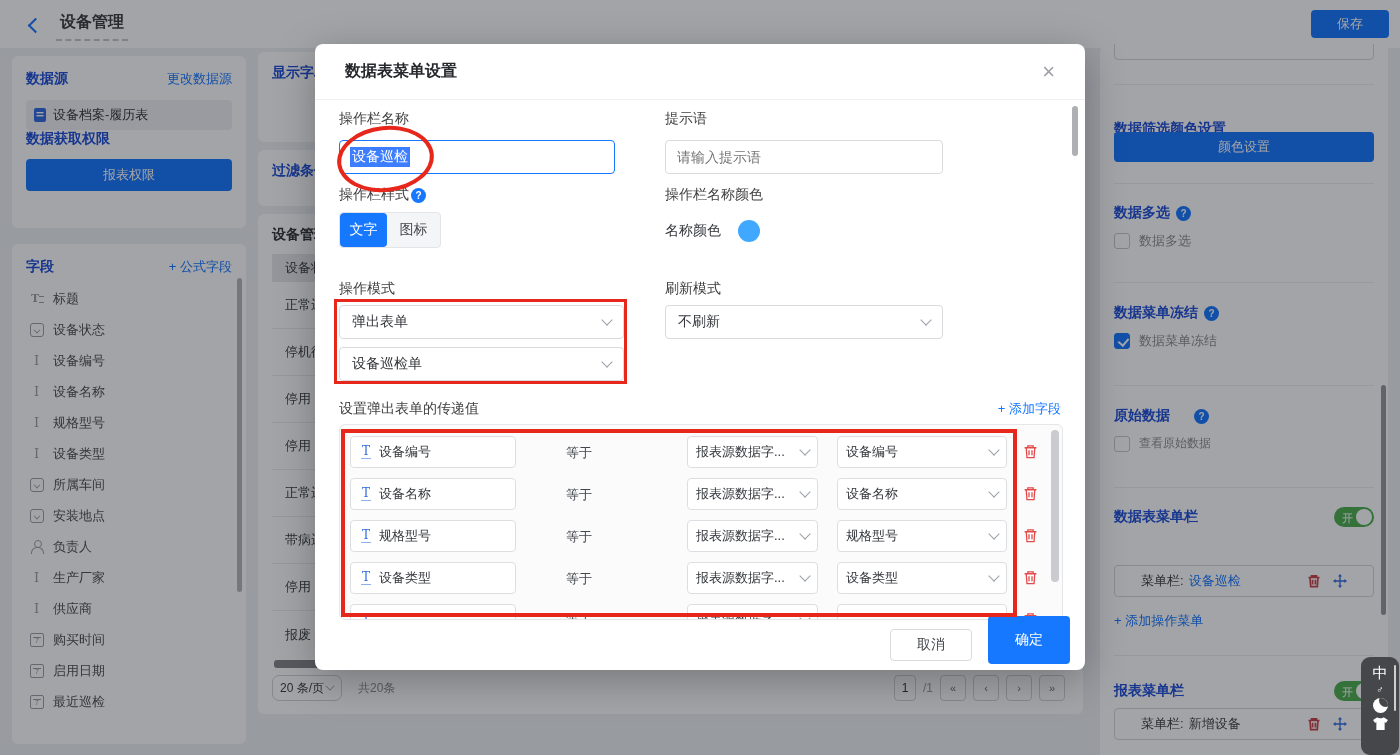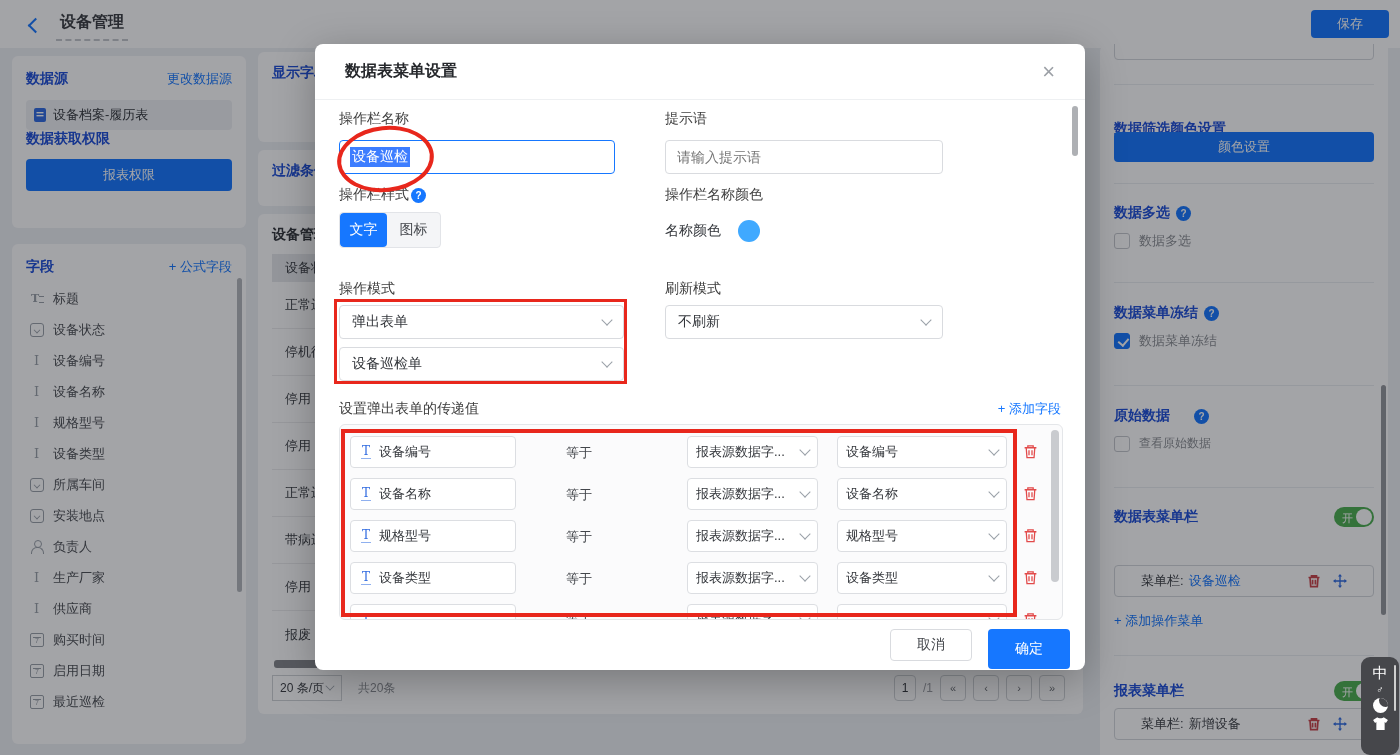--- a/index.html
+++ b/index.html
@@ -192,21 +192,21 @@
     </div>
   <div style="height:47px;border-bottom:1px solid #ececee;display:flex;align-items:center;padding-left:13px;font-size:13px;color:#3a3d42">
       <span>停用</span>
     </div>
   <div style="height:47px;display:flex;align-items:center;padding-left:13px;font-size:13px;color:#3a3d42">
       <span>报废</span>
     </div>
   <div class="thumb" style="position:relative;left:2px;width:90px;height:8px;background:#85878b;margin:2px 0 7px"></div>
   <div class="flex between">
     <div class="flex">
-      <div class="flex between" style="width:70px;height:26px;border:1px solid #cfd2d6;border-radius:0;padding:0 7px;font-size:12px;color:#3a3d42;background:#fff">
+      <div class="flex between" style="width:70px;height:26px;border:1px solid #cfd2d6;border-radius:7px;padding:0 7px;font-size:12px;color:#3a3d42;background:#fff">
         <span>20 条/页</span>
         <span class="chev" style="transform:rotate(45deg) scale(.8)"></span>
       </div>
       <span style="font-size:12px;color:#8a8d92;margin-left:16px">共20条</span>
     </div>
     <div class="flex" style="gap:7px;margin-right:4px">
       <span style="width:22px;height:26px;border:1px solid #cfd2d6;border-radius:4px;display:flex;align-items:center;justify-content:center;font-size:12px;background:#fff">1</span>
       <span style="font-size:12px;color:#9a9da2">/1</span>
       <span class="pgbtn">«</span>
       <span class="pgbtn">‹</span>
@@ -444,21 +444,21 @@
           <span class="chev"></span>
         </span>
       <span class="c-tr"><svg width="15" height="15" viewBox="0 0 14 14">
             <path d="M1.5 3.5h11M4.5 3.5V1.8h5v1.7M3 3.5l.7 9.2h6.6l.7-9.2M5.6 5.8v4.6M8.4 5.8v4.6" fill="none" stroke="#e24a4a" stroke-width="1.2"></path>
           </svg></span>
     </div>
     <div class="thumb" style="right:3px;top:5px;width:8px;height:152px;background:#c9cbcf;border-radius:4px"></div>
   </div>
 
   <span class="abs flex" style="left:575px;top:585px;width:82px;height:32px;border:1px solid #d9dbdf;border-radius:4px;justify-content:center;font-size:14px;color:#43464b;cursor:pointer;background:#fff">取消</span>
-  <span class="abs btnp" style="left:673px;top:585px;width:82px;height:40px;font-size:14px">确定</span>
+  <span class="abs btnp" style="left:673px;top:572px;width:82px;height:48px;font-size:14px">确定</span>
 
   <div class="thumb" style="right:7px;top:62px;width:6px;height:50px;background:#aeb0b4"></div>
 </div>
 
 <div class="anno" style="left:337px;top:126px;width:97px;height:66px;border-width:4px;border-radius:50%;transform:rotate(-6deg)"></div>
 <div class="anno" style="left:334px;top:299px;width:293px;height:85px;border-width:3px"></div>
 <div class="anno" style="left:341px;top:429px;width:676px;height:188px;border-width:4px"></div>
 
 <div class="widget">
   <span style="font-size:15px;line-height:1.2">中</span>

